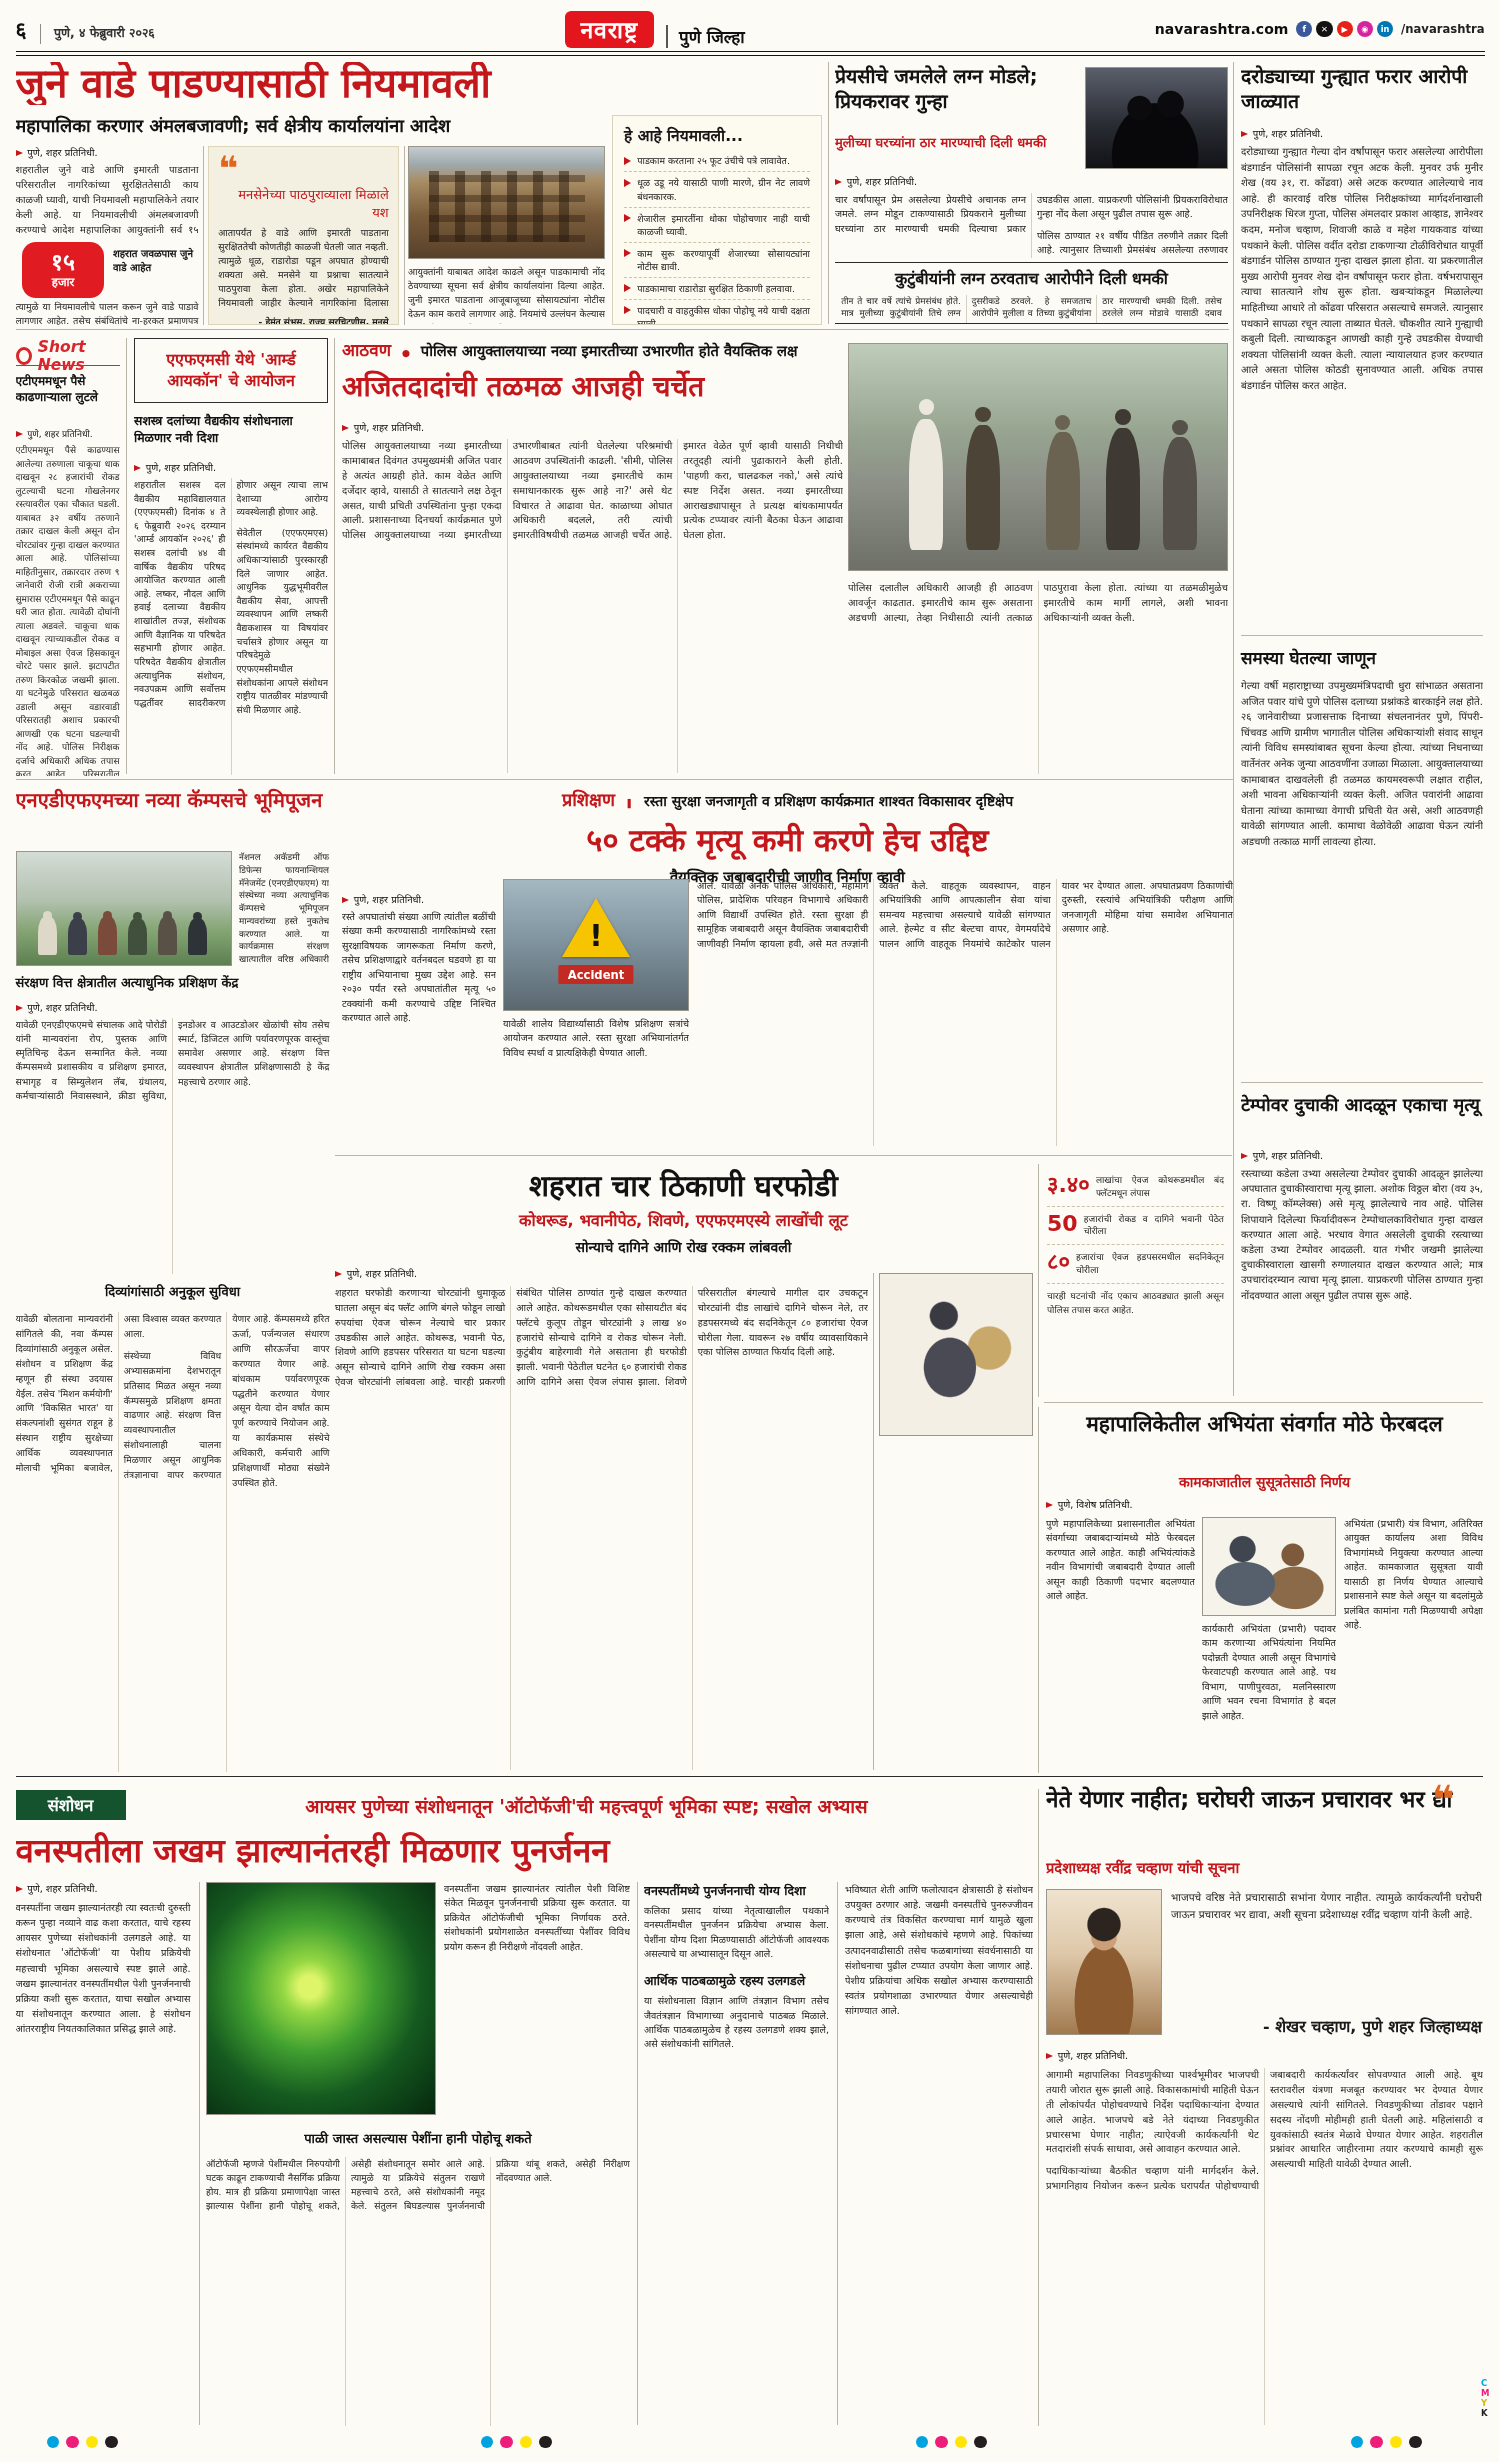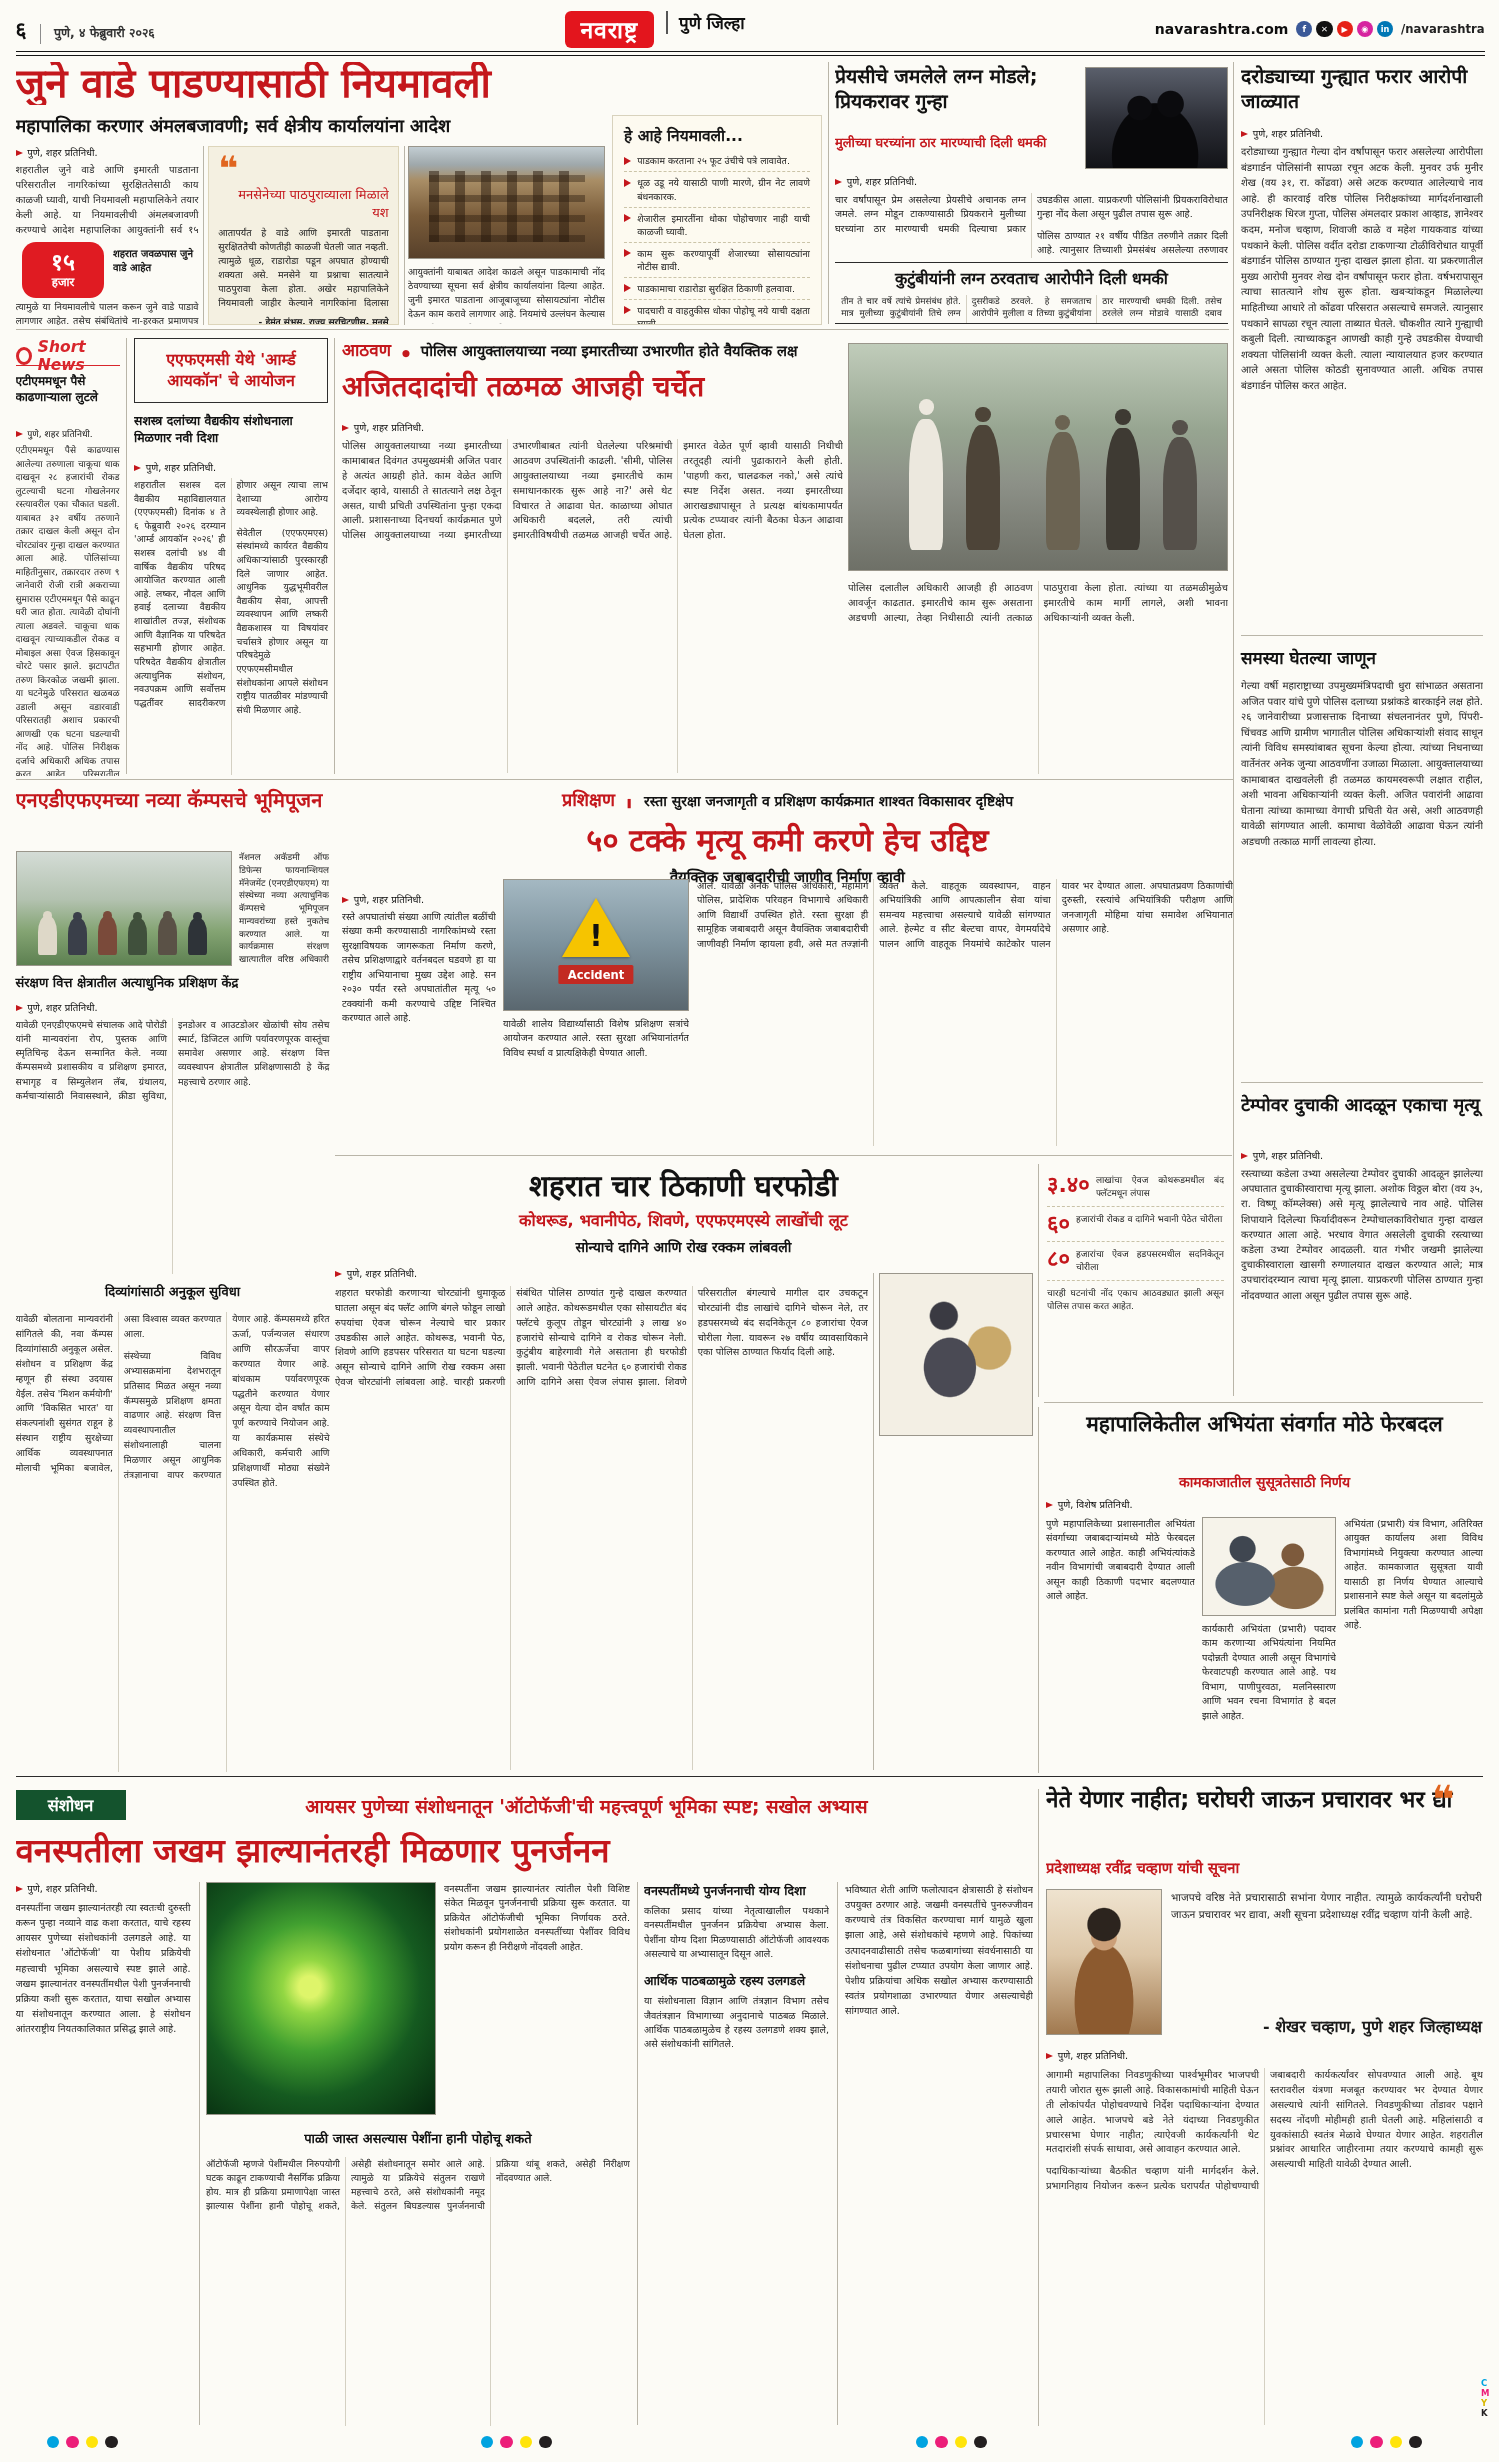--- a/index.html
+++ b/index.html
@@ -112,21 +112,21 @@
 <body>
 
 <div class="page">
 
   <div class="abs hdr" style="left:15.5px;top:9.3px;width:1469px;height:40px">
     <div>
       <span class="pgnum">६</span>
       <span class="hsep"></span>
       <span class="dateline">पुणे, ४ फेब्रुवारी २०२६</span>
     </div>
-    <div style="display:flex;align-items:flex-start">
+    <div style="display:flex;align-items:flex-end">
       <span class="masthead">नवराष्ट्र</span>
       <span class="edition">पुणे जिल्हा</span>
     </div>
     <div style="display:flex;align-items:center">
       <span class="website">navarashtra.com</span>
       <span class="socwrap">
           <span class="soc" style="background: rgb(59, 89, 152);">f</span>
           <span class="soc" style="background: rgb(17, 17, 17);">✕</span>
           <span class="soc" style="background: rgb(230, 33, 23);">▶</span>
           <span class="soc" style="background: rgb(214, 36, 159);">◉</span>
@@ -311,21 +311,21 @@
   <div class="ph ph-burglar" style="left:879px;top:1273px;width:154px;height:163px"></div>
 
   <div class="vr" style="left:1038px;top:1164px;height:233px"></div>
   <div class="abs" style="left:1047px;top:1168px;width:177px;height:230px;overflow:hidden">
     <div>
         <div class="strow">
           <span class="stval">३.४०</span>
           <span class="stlab">लाखांचा ऐवज कोथरूडमधील बंद फ्लॅटमधून लंपास</span>
         </div>
         <div class="strow">
-          <span class="stval">६०</span>
+          <span class="stval">50</span>
           <span class="stlab">हजारांची रोकड व दागिने भवानी पेठेत चोरीला</span>
         </div>
         <div class="strow">
           <span class="stval">८०</span>
           <span class="stlab">हजारांचा ऐवज हडपसरमधील सदनिकेतून चोरीला</span>
         </div>
       </div>
     <div class="body" style="margin-top:6.2px;font-size:9px">चारही घटनांची नोंद एकाच आठवड्यात झाली असून पोलिस तपास करत आहेत.</div>
   </div>
 

